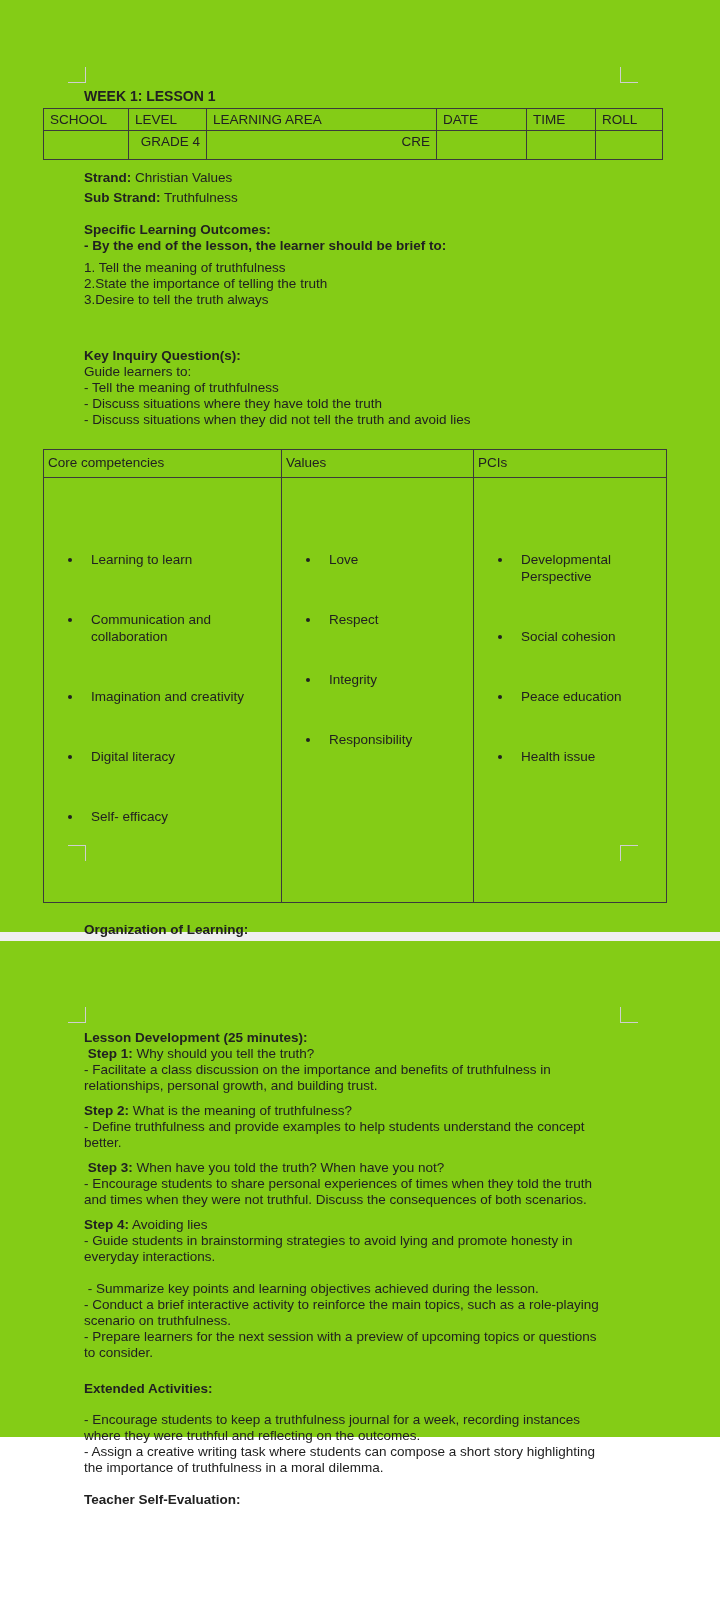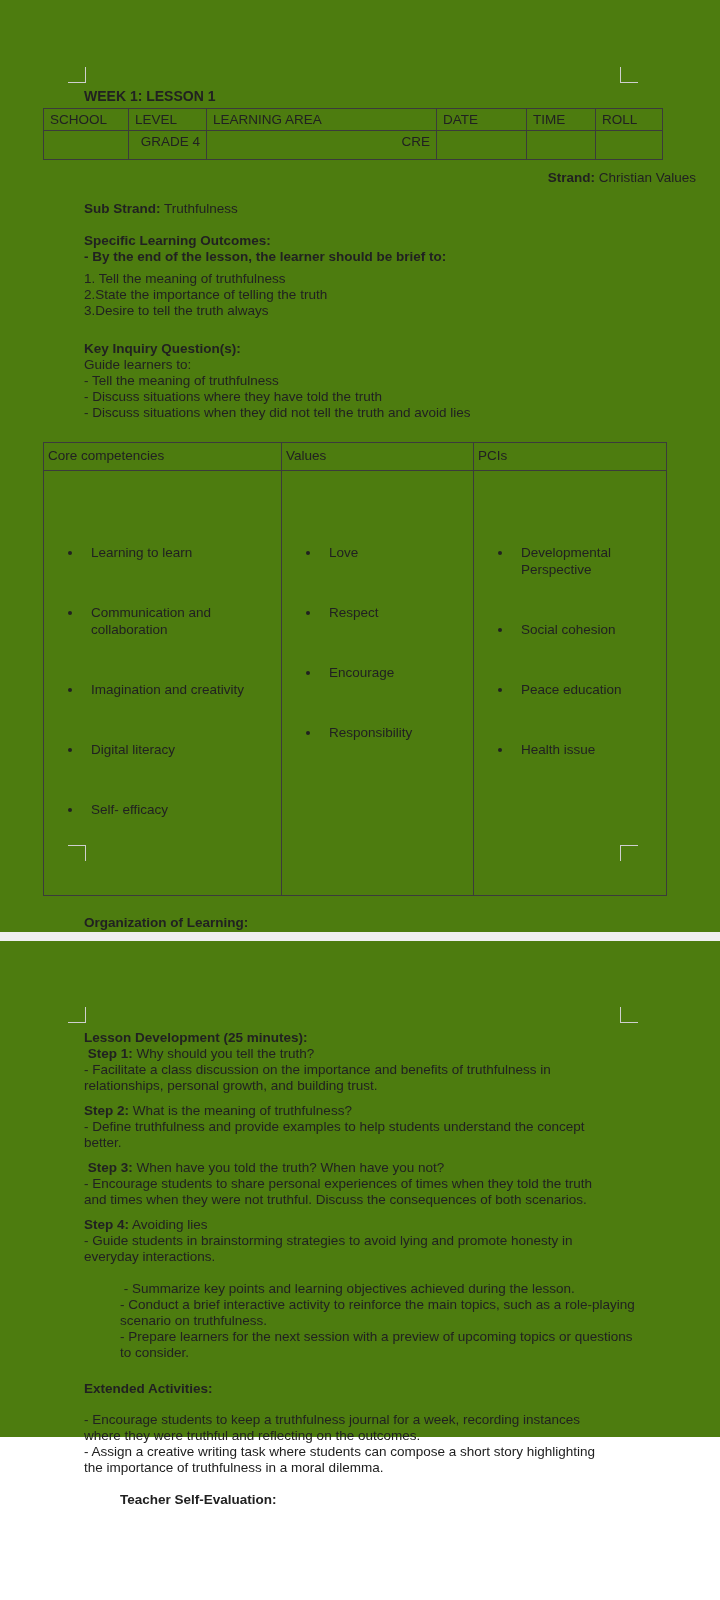--- a/index.html
+++ b/index.html
@@ -2,21 +2,21 @@
 <html><head>
 <meta charset="utf-8">
 <style>
   html,body { margin:0; padding:0; }
   body {
     width:720px; height:1600px; background:#ffffff;
     font-family:"Liberation Sans","DejaVu Sans",sans-serif;
     font-size:13.5px; line-height:16px; color:#212121;
     overflow:hidden;
   }
-  .page { position:relative; background:#4d7c0f; }
+  .page { position:relative; background:#84cc16; }
   #page1 { height:932px; }
   #page2 { height:496px; }
   #separator { height:9px; background:#efefef; }
 
   .content1 { padding:88px 24px 0 84px; }
   .content2 { padding:89px 24px 0 84px; }
 
   p, .block { margin:0; white-space:pre-wrap; }
   .b { font-weight:bold; }
 
@@ -34,31 +34,31 @@
 
   #t1 { margin:0 0 10px -41px; width:619px; }
   #t1 .r2 td { height:23px;text-align:right; }
 
   #t2 { margin:21px 12px 19px -41px; width:623px; }
   #t2 td.hdr { padding:5px 4px 4px 4px; height:18px; }
   #t2 td.body { height:150px; }
   #t2 ul { margin:6px 0 0 0; padding-left:33px; }
   #t2 li { padding-left:8px; margin-bottom:11px; line-height:17px; }
 
-  .mb9  { margin-bottom:15px;text-align:right; }
+  .mb9  { margin-bottom:4px; }
   .mb16 { margin-bottom:16px; }
   .mb6  { margin-bottom:6px; }
-  .mb22 { margin-bottom:22px; }
+  .mb22 { margin-bottom:40px; }
   .mb21 { margin-bottom:21px; }
   .mb17 { margin-bottom:17px; }
 
   .step { margin-top:9px; }
   .step.first { margin-top:0; }
   .mt25 { margin-top:25px; }
-  .mt16 { margin-top:16px;margin-left:36px; }
+  .mt16 { margin-top:16px; }
   .mt20 { margin-top:20px; }
   .mt15 { margin-top:15px; }
 </style>
 </head>
 <body>
 
 <div id="page1" class="page">
   <div class="mark tl" style="left:68px;top:67px;"></div>
   <div class="mark tr" style="left:620px;top:67px;"></div>
   <div class="mark bl" style="left:68px;top:845px;"></div>
@@ -130,21 +130,21 @@
             <li>Communication and collaboration</li>
             <li>Imagination and creativity</li>
             <li>Digital literacy</li>
             <li>Self- efficacy</li>
           </ul>
         </td>
         <td class="body">
           <ul>
             <li>Love</li>
             <li>Respect</li>
-            <li>Encourage</li>
+            <li>Integrity</li>
             <li>Responsibility</li>
           </ul>
         </td>
         <td class="body">
           <ul>
             <li>Developmental Perspective</li>
             <li>Social cohesion</li>
             <li>Peace education</li>
             <li>Health issue</li>
           </ul>

